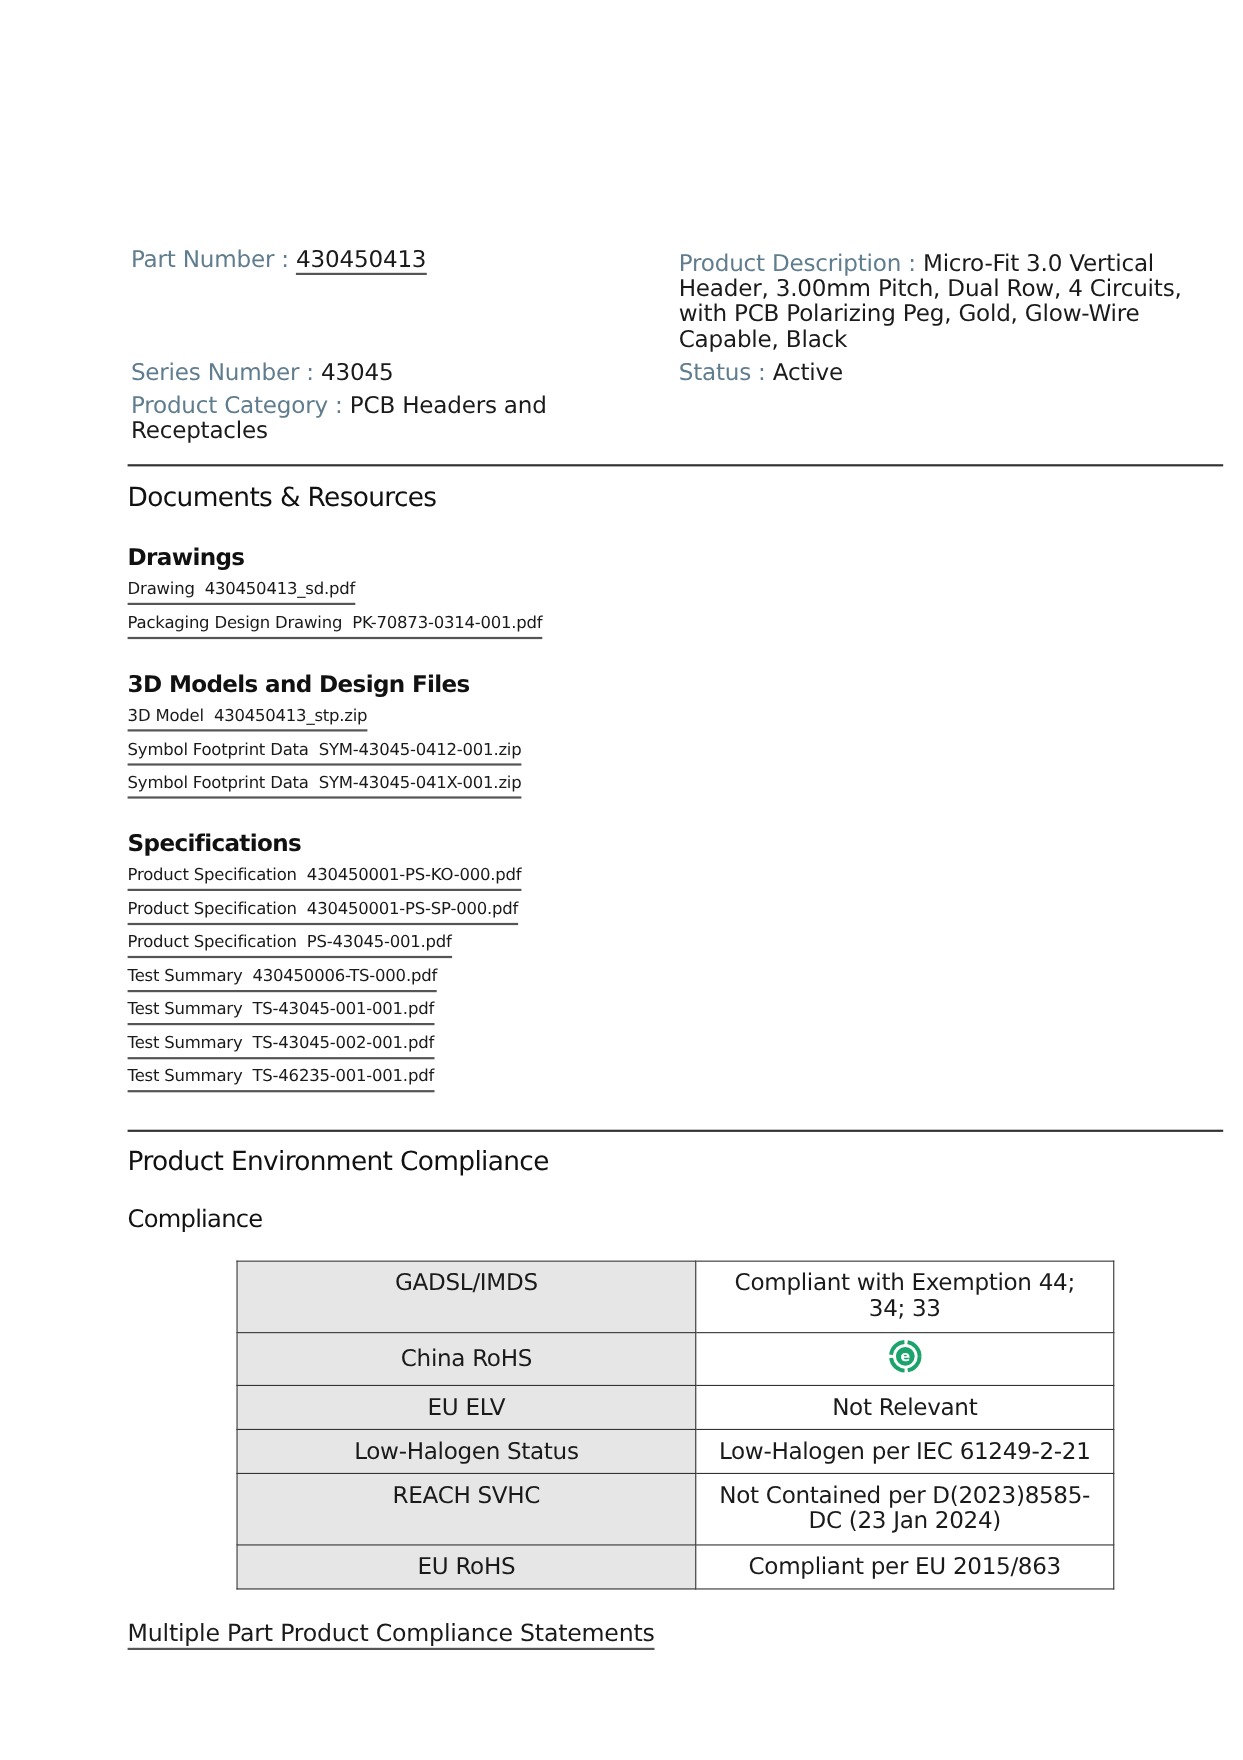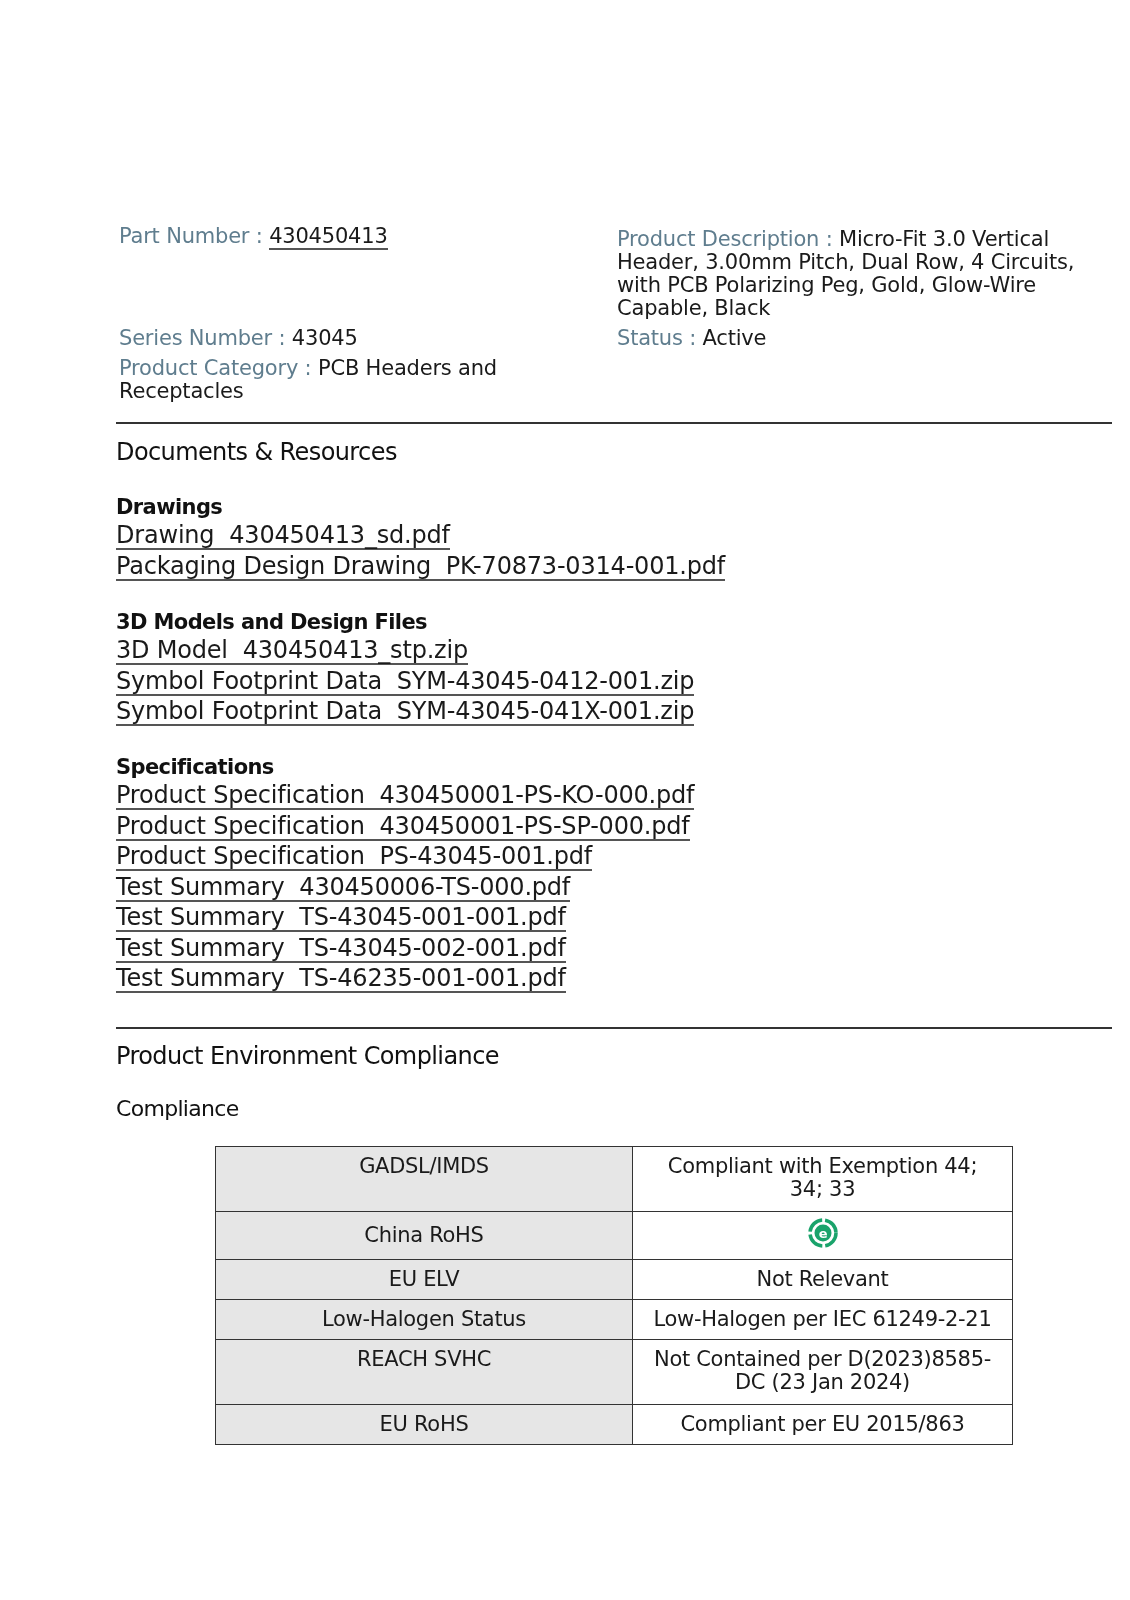--- a/index.html
+++ b/index.html
@@ -24,21 +24,21 @@
     #rule-1 { top: 422px; }
     #rule-2 { top: 1027px; }
 
     .section-title { position: absolute; left: 68px; font-size: 24px; font-weight: 500; letter-spacing: -0.6px; color: #111; }
     #docs-title { top: 438px; }
     #env-title { top: 1042px; }
 
     .group { position: absolute; left: 68px; }
     .group-title { font-size: 21px; font-weight: bold; letter-spacing: -0.6px; color: #111; height: 30px; line-height: 30px; }
     .doc-list { margin: 0; padding: 0; list-style: none; }
-    .doc-list li { height: 30.5px; line-height: 27px; font-size: 24px; letter-spacing: -0.2px; }
+    .doc-list li { height: 30.5px; line-height: 27px; font-size: 15px; letter-spacing: -0.2px; }
     .doc-list li a { display: inline-block; line-height: 25px; }
 
     #group-drawings { top: 492px; }
     #group-models { top: 607px; }
     #group-specs { top: 752px; }
 
     #compliance-subtitle { position: absolute; left: 68px; top: 1096px; font-size: 22px; font-weight: 500; letter-spacing: -0.7px; color: #111; }
 
     #compliance-table {
       position: absolute; left: 167px; top: 1146px; width: 798px;
@@ -154,14 +154,17 @@
         <td class="key">REACH SVHC</td>
         <td class="value">Not Contained per D(2023)8585-DC (23 Jan 2024)</td>
       </tr>
       <tr class="r-rohs">
         <td class="key">EU RoHS</td>
         <td class="value">Compliant per EU 2015/863</td>
       </tr>
     </tbody>
   </table>
 
+  <div id="multi-part-link">
+    <a class="link">Multiple Part Product Compliance Statements</a>
+  </div>
 
 </div>
 
 </body></html>

